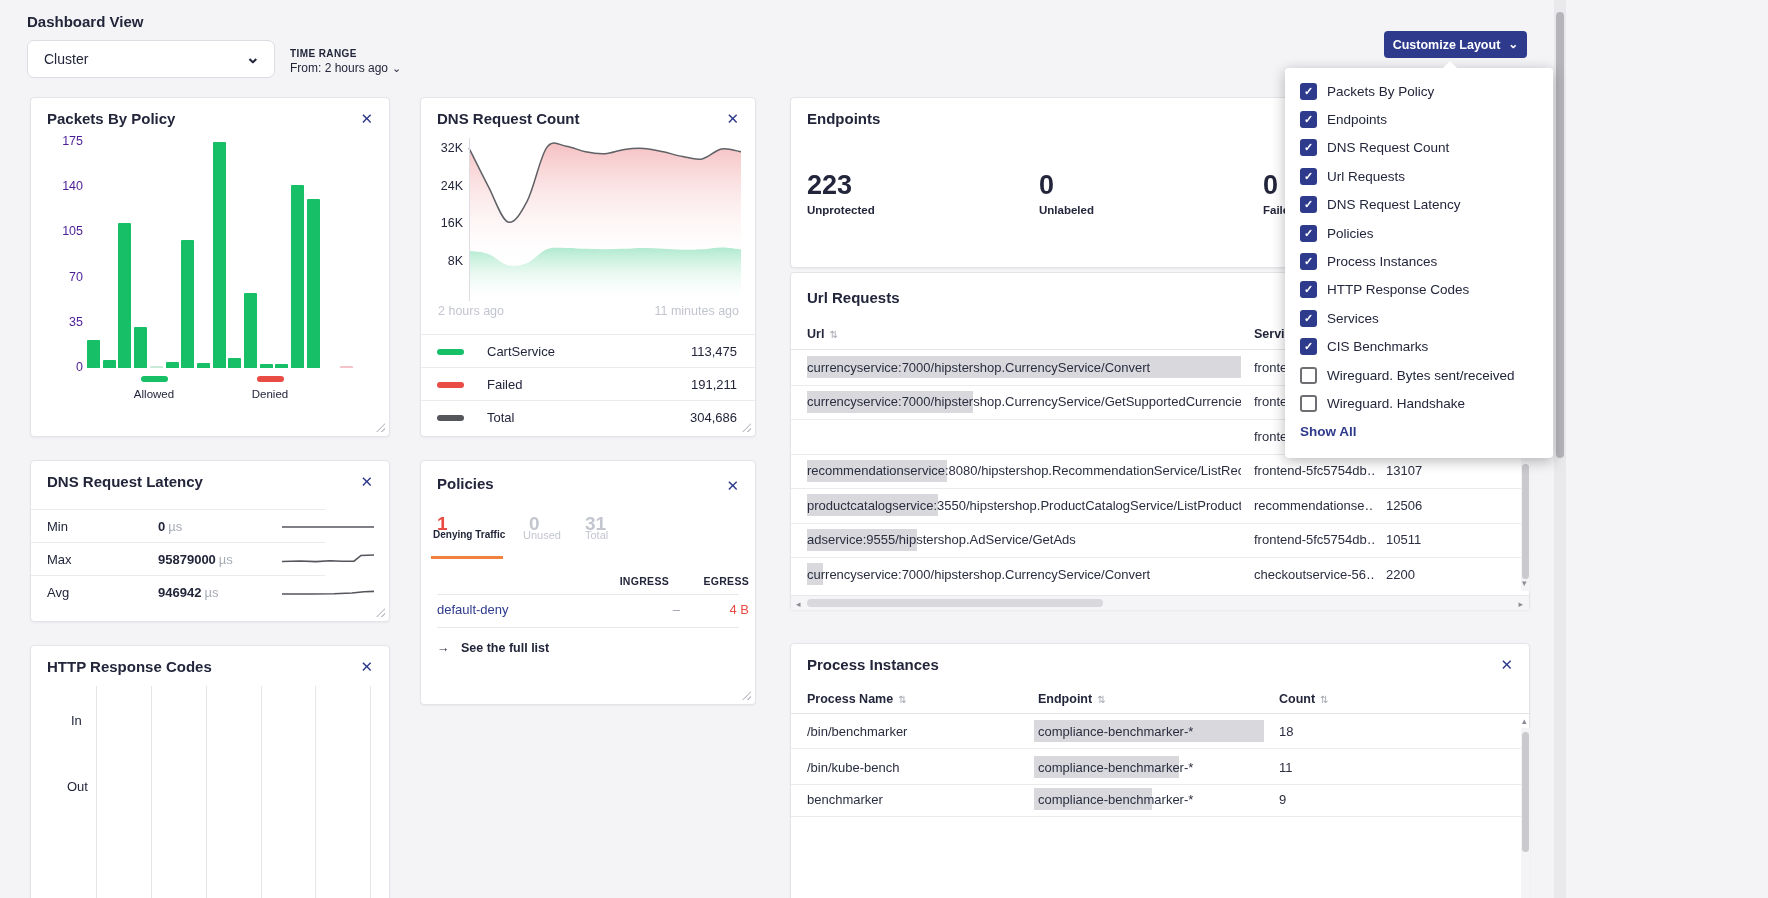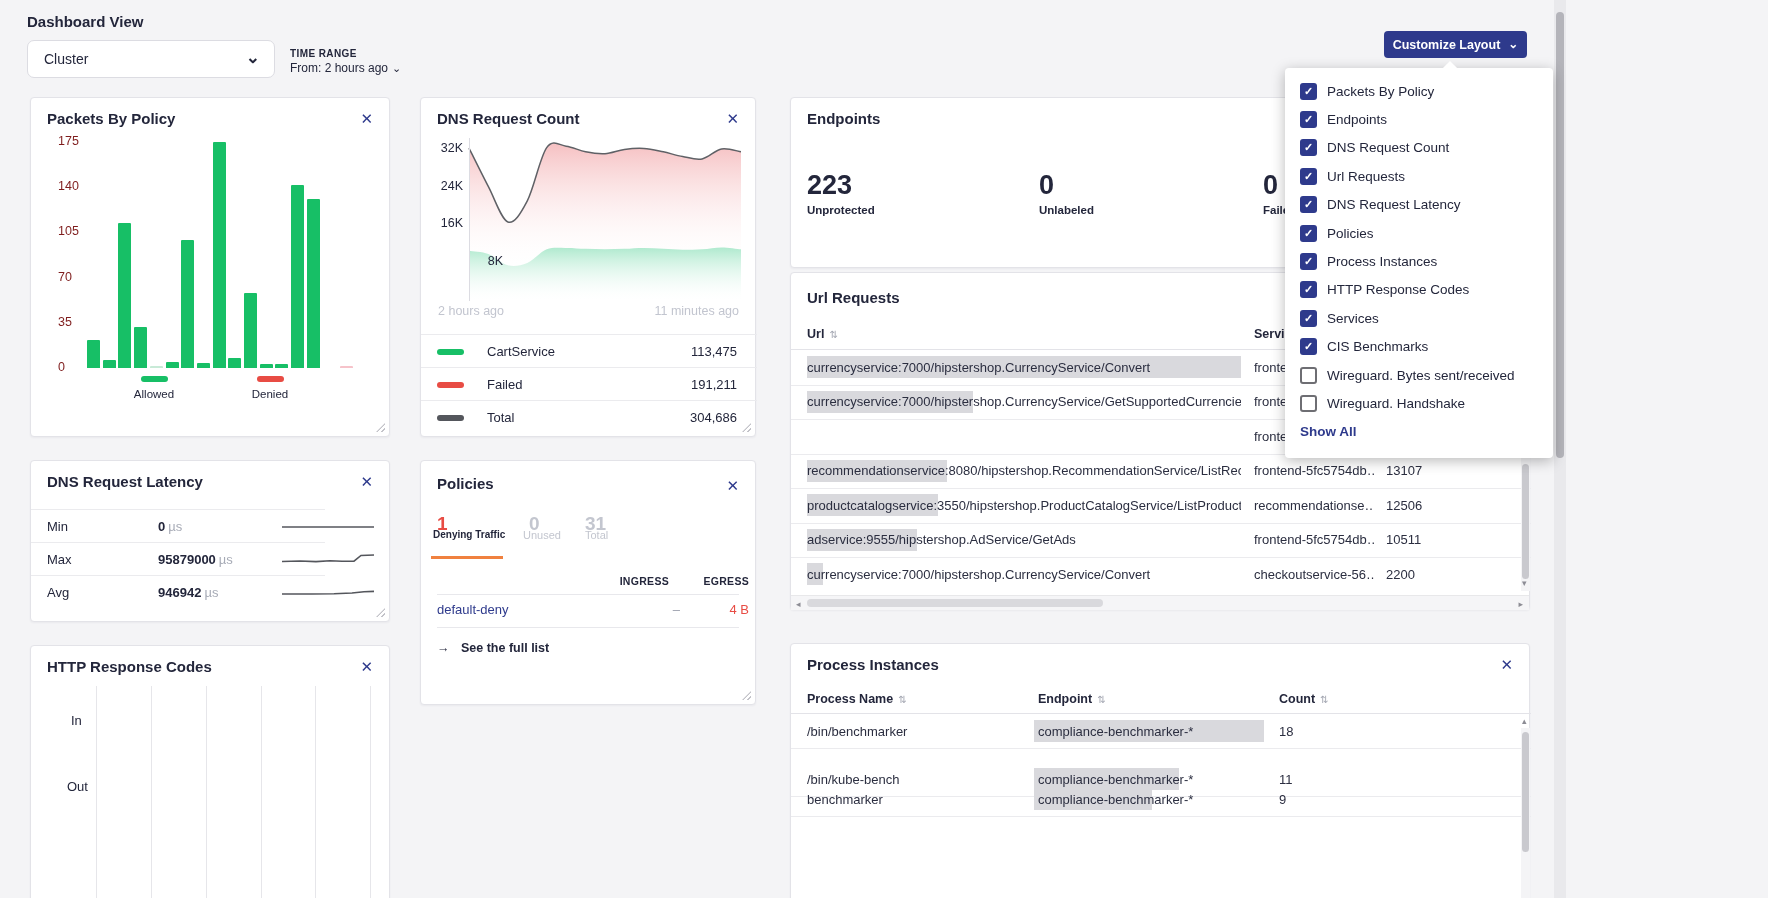--- a/index.html
+++ b/index.html
@@ -21,21 +21,21 @@
   .btn-customize .chev{font-size:12px;font-weight:700;margin-top:-2px;}
   
   .card{position:absolute;background:#fff;border:1px solid #e3e3e8;border-radius:4px;
         box-shadow:0 1px 2px rgba(40,40,70,.05);box-sizing:border-box;}
   .card-title{position:absolute;left:16px;top:12px;margin:0;font-size:15px;font-weight:700;z-index:3;}
   .close{position:absolute;top:12px;right:16px;font-size:15px;color:#2e3a8c;cursor:pointer;z-index:3;}
   .rsz{position:absolute;right:4px;bottom:4px;width:9px;height:9px;cursor:nwse-resize;
         background:repeating-linear-gradient(-45deg,transparent 0 2px,#c3c3c9 2px 3.5px);
         clip-path:polygon(100% 0,100% 100%,0 100%);}
   
-  .ytick{position:absolute;left:0;width:52px;font-size:12.5px;color:#7f1d1d;padding-left:27px;}
+  .ytick{position:absolute;left:0;width:52px;text-align:right;font-size:12.5px;color:#4c1d95;}
   .bar-plot{position:absolute;left:56px;top:44px;width:290px;height:226px;}
   .bar{position:absolute;bottom:0;width:13px;border-radius:1px 1px 0 0;}
   .pk-leg{position:absolute;width:54px;text-align:center;top:278px;}
   .pk-leg .sw{display:block;width:27px;height:6px;border-radius:3px;margin:0 auto;}
   .pk-leg .lb{display:block;font-size:11.5px;margin-top:6px;color:#23263b;}
   
   .axisline{position:absolute;left:48px;top:40px;width:1px;height:163px;background:#dcdce2;}
   .dns-ytick{position:absolute;left:0;width:42px;text-align:right;font-size:12.5px;color:#23263b;}
   .dns-xlab{position:absolute;top:206px;font-size:12.5px;color:#c2c5cf;}
   .leg-row{position:absolute;left:0;width:336px;height:33px;border-top:1px solid #ebebee;}
@@ -163,21 +163,21 @@
             </linearGradient>
           </defs>
           <path d="M48.0,50.1C51.2,56.5 61.0,76.4 67.4,88.7C73.9,101.0 80.4,121.6 86.9,124.0C93.3,126.3 99.8,115.2 106.3,102.8C112.8,90.4 119.2,58.7 125.7,49.6C132.2,40.5 138.7,47.5 145.1,48.2C151.6,48.9 158.1,52.6 164.6,53.8C171.0,55.1 177.5,56.1 184.0,55.7C190.5,55.3 197.0,52.3 203.4,51.5C209.9,50.6 216.4,50.1 222.9,50.5C229.3,50.9 235.8,52.5 242.3,53.8C248.8,55.2 255.2,57.4 261.7,58.5C268.2,59.7 274.7,62.2 281.1,60.9C287.6,59.6 294.1,52.2 300.6,51.0C307.0,49.8 316.8,53.4 320.0,53.8L320.0,151.3C316.8,151.0 307.0,149.4 300.6,149.4C294.1,149.4 287.6,150.9 281.1,151.3C274.7,151.7 268.2,151.8 261.7,151.8C255.2,151.7 248.8,151.1 242.3,150.8C235.8,150.5 229.3,149.9 222.9,149.9C216.4,149.9 209.9,150.6 203.4,150.8C197.0,151.1 190.5,151.3 184.0,151.3C177.5,151.3 171.0,151.1 164.6,150.8C158.1,150.6 151.6,149.8 145.1,149.9C138.7,150.0 132.2,148.8 125.7,151.3C119.2,153.8 112.8,162.3 106.3,164.9C99.8,167.6 93.3,168.8 86.9,167.3C80.4,165.8 73.9,158.4 67.4,156.0C61.0,153.6 51.2,153.3 48.0,152.7Z" fill="url(#gPink)" stroke="none"></path>
           <path d="M48.0,152.7C51.2,153.3 61.0,153.6 67.4,156.0C73.9,158.4 80.4,165.8 86.9,167.3C93.3,168.8 99.8,167.6 106.3,164.9C112.8,162.3 119.2,153.8 125.7,151.3C132.2,148.8 138.7,150.0 145.1,149.9C151.6,149.8 158.1,150.6 164.6,150.8C171.0,151.1 177.5,151.3 184.0,151.3C190.5,151.3 197.0,151.1 203.4,150.8C209.9,150.6 216.4,149.9 222.9,149.9C229.3,149.9 235.8,150.5 242.3,150.8C248.8,151.1 255.2,151.7 261.7,151.8C268.2,151.8 274.7,151.7 281.1,151.3C287.6,150.9 294.1,149.4 300.6,149.4C307.0,149.4 316.8,151.0 320.0,151.3L320,202L48,202Z" fill="url(#gGreen)" stroke="none"></path>
           <path d="M48.0,50.1C51.2,56.5 61.0,76.4 67.4,88.7C73.9,101.0 80.4,121.6 86.9,124.0C93.3,126.3 99.8,115.2 106.3,102.8C112.8,90.4 119.2,58.7 125.7,49.6C132.2,40.5 138.7,47.5 145.1,48.2C151.6,48.9 158.1,52.6 164.6,53.8C171.0,55.1 177.5,56.1 184.0,55.7C190.5,55.3 197.0,52.3 203.4,51.5C209.9,50.6 216.4,50.1 222.9,50.5C229.3,50.9 235.8,52.5 242.3,53.8C248.8,55.2 255.2,57.4 261.7,58.5C268.2,59.7 274.7,62.2 281.1,60.9C287.6,59.6 294.1,52.2 300.6,51.0C307.0,49.8 316.8,53.4 320.0,53.8" fill="none" stroke="#5f6166" stroke-width="1.5"></path>
         </svg>
         <div class="axisline"></div>
         <div class="dns-ytick" style="top: 43.008px;">32K</div>
         <div class="dns-ytick" style="top: 80.672px;">24K</div>
         <div class="dns-ytick" style="top: 118.336px;">16K</div>
-        <div class="dns-ytick" style="top: 156px; padding-left: 40px;">8K</div>
+        <div class="dns-ytick" style="top: 156px;">8K</div>
         <div class="dns-xlab" style="left: 17px;">2 hours ago</div>
         <div class="dns-xlab" style="right: 16px;">11 minutes ago</div>
         <div class="leg-row" style="top: 236px;">
           <span class="sw" style="background: rgb(23, 191, 102);"></span>
           <span class="lb">CartService</span>
           <span class="vl">113,475</span>
         </div>
         <div class="leg-row" style="top: 269px;">
           <span class="sw" style="background: rgb(232, 76, 68);"></span>
           <span class="lb">Failed</span>
@@ -402,21 +402,21 @@
             <span class="cell-text">/bin/benchmarker</span>
           </div>
           <div class="cell" style="left: 247px; width: 232px;">
             <div class="hl" style="width: 230px;"></div>
             <span class="cell-text">compliance-benchmarker-*</span>
           </div>
           <div class="cell" style="left: 488px; width: 60px;">
             <span class="cell-text">18</span>
           </div>
         </div>
-        <div class="t-row" style="top: 48px; height: 34px; width: 740px;">
+        <div class="t-row" style="top: 36px; height: 34px; width: 740px;">
           <div class="cell" style="left: 16px; width: 220px;">
             <span class="cell-text">/bin/kube-bench</span>
           </div>
           <div class="cell" style="left: 247px; width: 232px;">
             <div class="hl" style="width: 145px;"></div>
             <span class="cell-text">compliance-benchmarker-*</span>
           </div>
           <div class="cell" style="left: 488px; width: 60px;">
             <span class="cell-text">11</span>
           </div>

